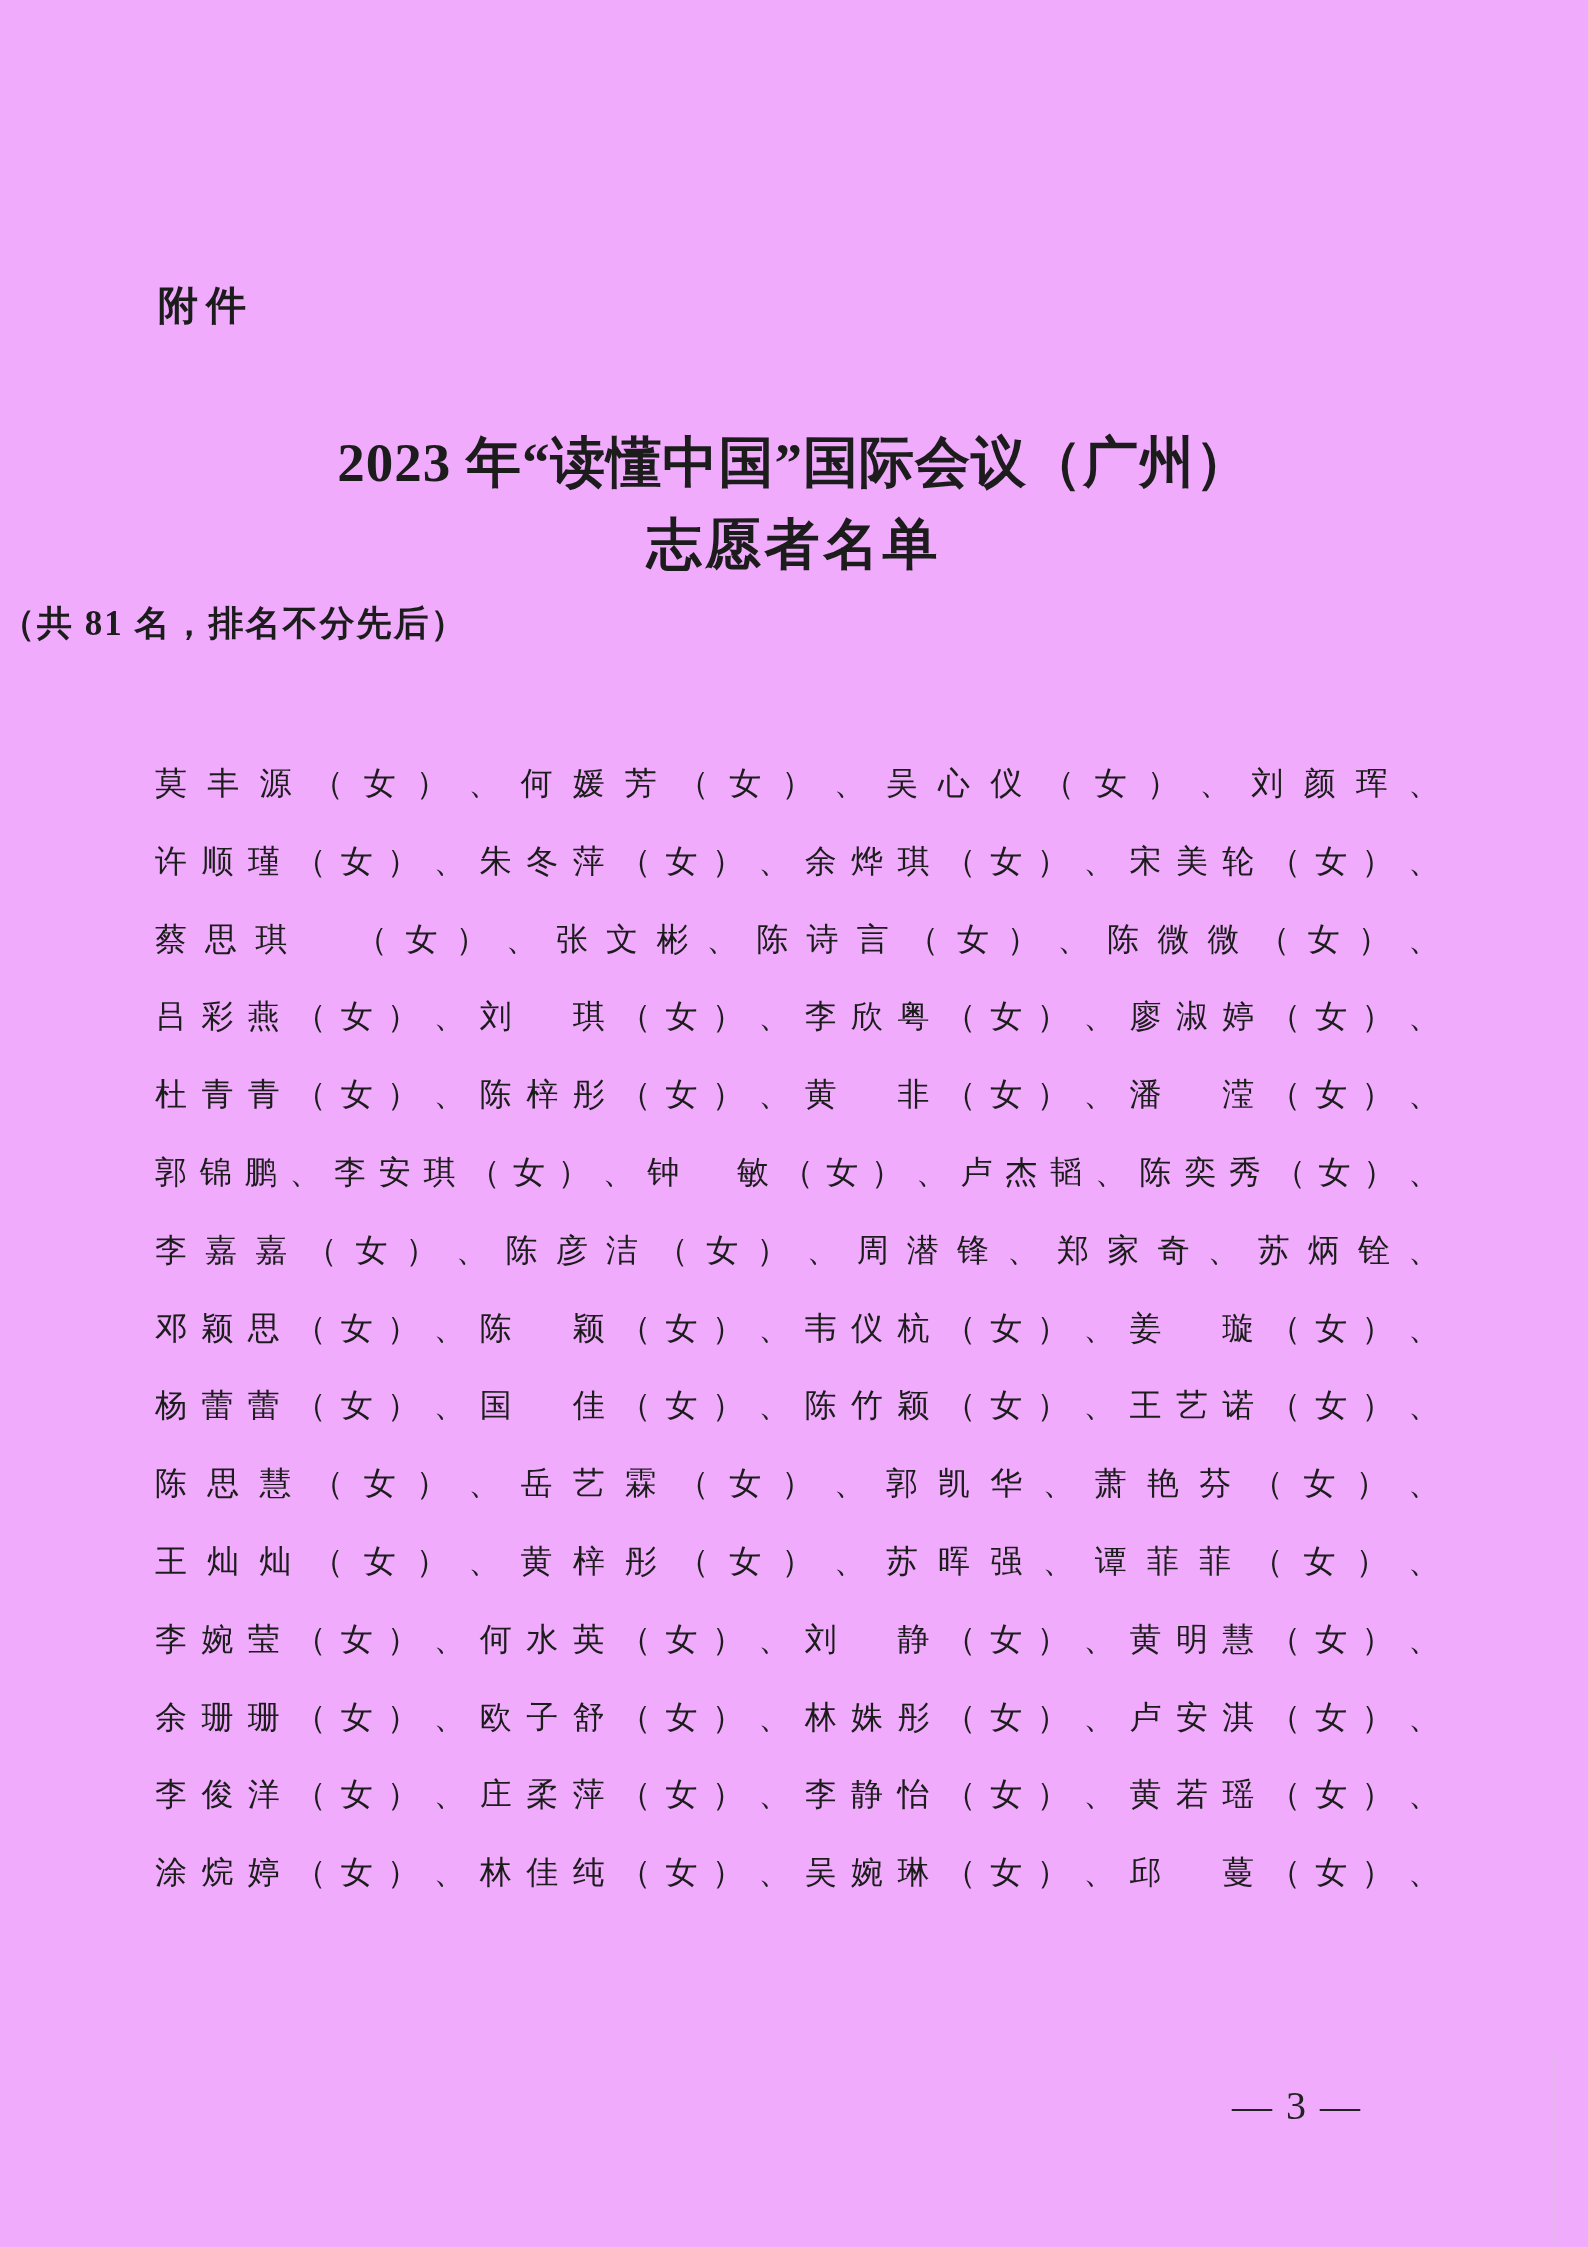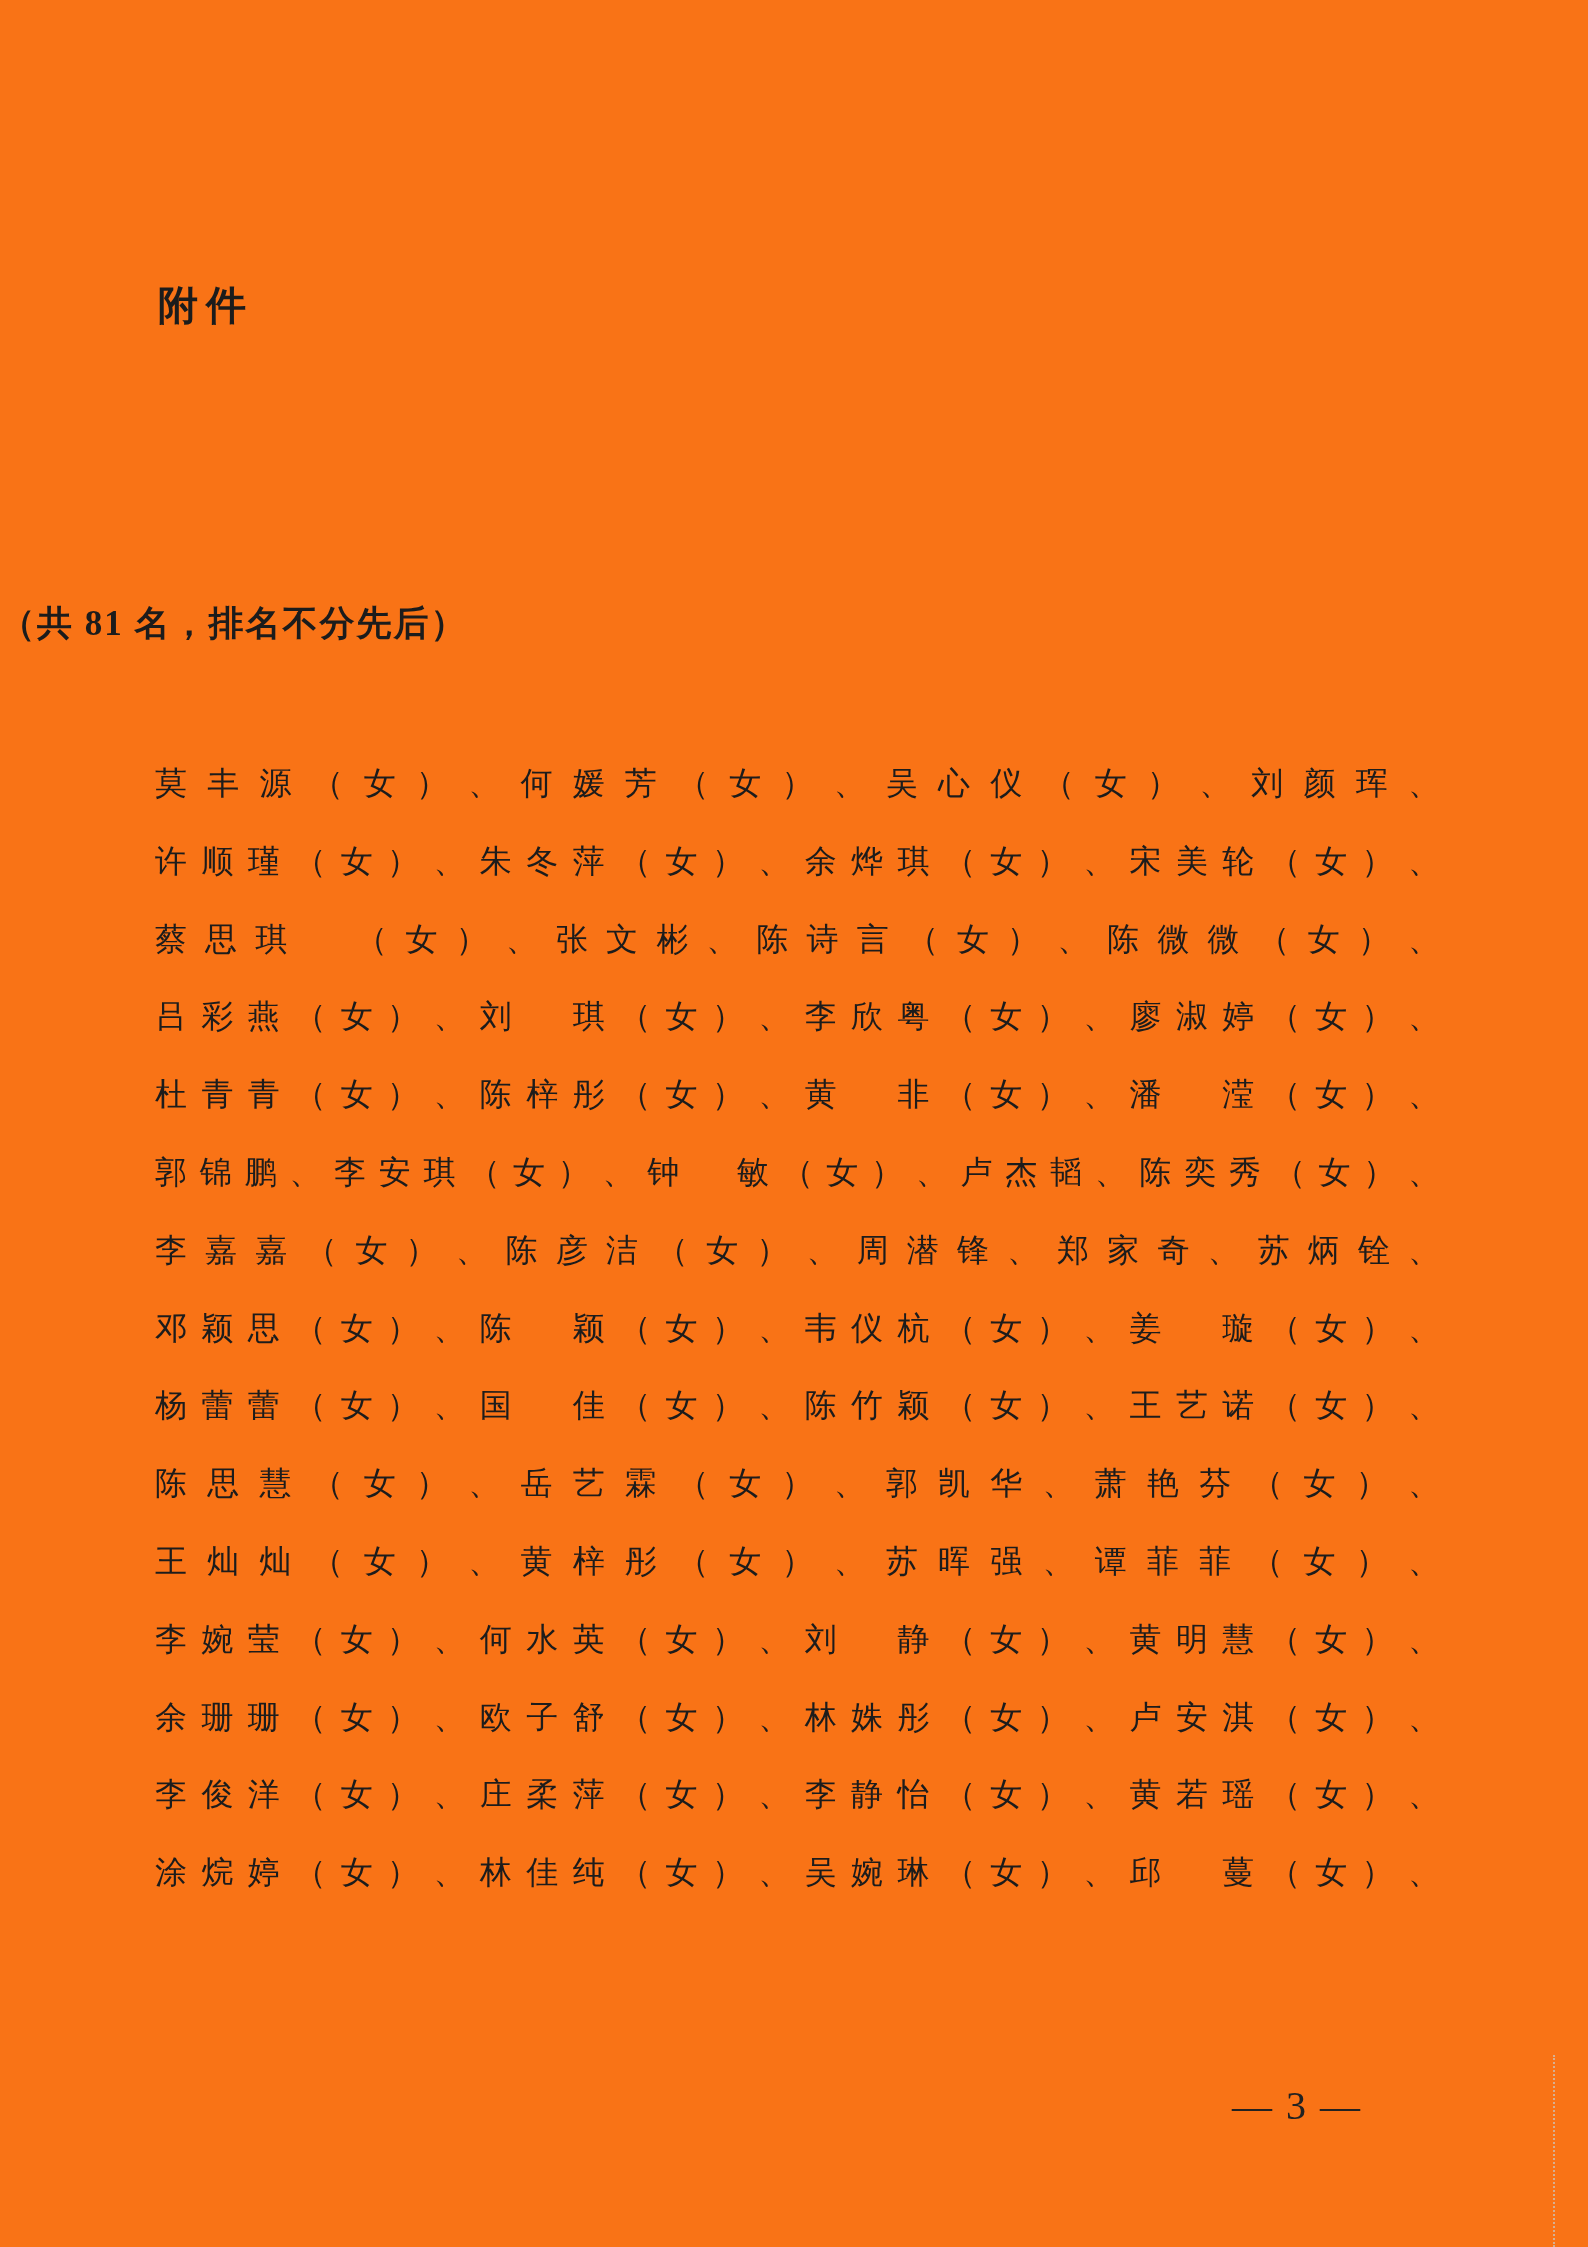--- a/index.html
+++ b/index.html
@@ -4,21 +4,21 @@
 <style>
   html, body {
     margin: 0;
     padding: 0;
     background: #ffffff;
   }
   .page {
     position: relative;
     width: 1588px;
     height: 2247px;
-    background: #f97316;
+    background: #f0abfc;
     overflow: hidden;
     font-family: "Liberation Serif", "DejaVu Serif", serif;
     color: #1c1c1c;
   }
   .attachment {
     position: absolute;
     left: 158px;
     top: 278px;
     font-size: 40px;
     font-weight: 600;
@@ -86,20 +86,24 @@
     opacity: 0.7;
   }
 </style>
 </head>
 <body>
 
 <div class="page">
 
   <div class="attachment">附件</div>
 
+  <div class="title-block">
+    <div class="title-line1">2023 年“读懂中国”国际会议（广州）</div>
+    <div class="title-line2">志愿者名单</div>
+  </div>
 
   <div class="subtitle">（共 81 名，排名不分先后）</div>
 
   <div class="name-list">
     <div class="name-line">莫丰源（女）、何媛芳（女）、吴心仪（女）、刘颜珲、</div>
     <div class="name-line">许顺瑾（女）、朱冬萍（女）、余烨琪（女）、宋美轮（女）、</div>
     <div class="name-line">蔡思琪　（女）、张文彬、陈诗言（女）、陈微微（女）、</div>
     <div class="name-line">吕彩燕（女）、刘　琪（女）、李欣粤（女）、廖淑婷（女）、</div>
     <div class="name-line">杜青青（女）、陈梓彤（女）、黄　非（女）、潘　滢（女）、</div>
     <div class="name-line">郭锦鹏、李安琪（女）、钟　敏（女）、卢杰韬、陈奕秀（女）、</div>

